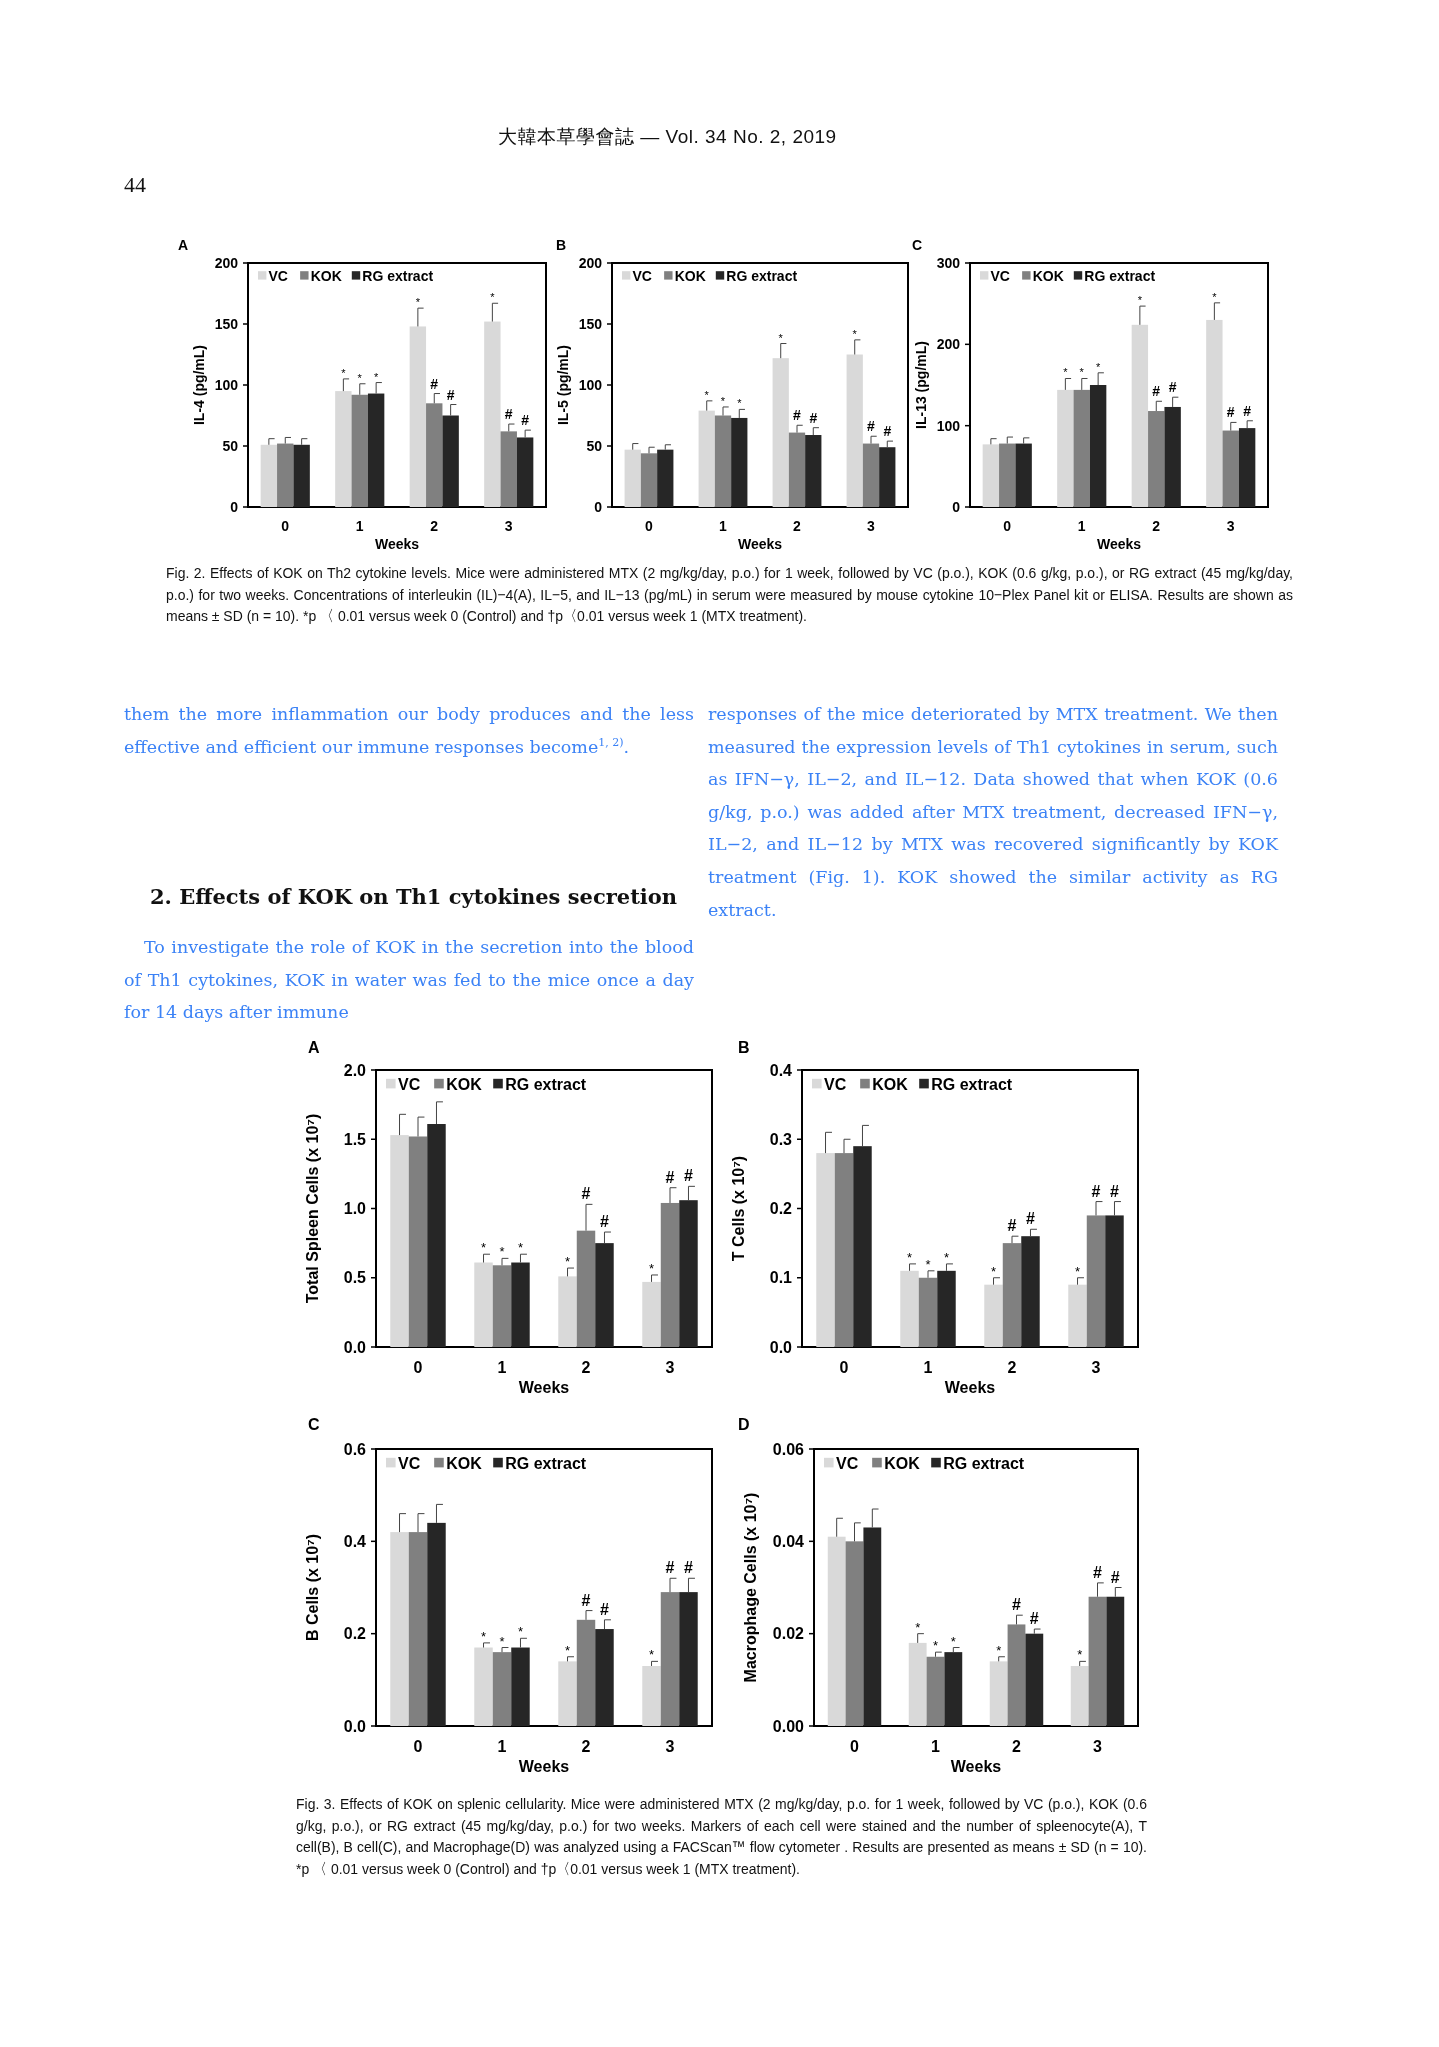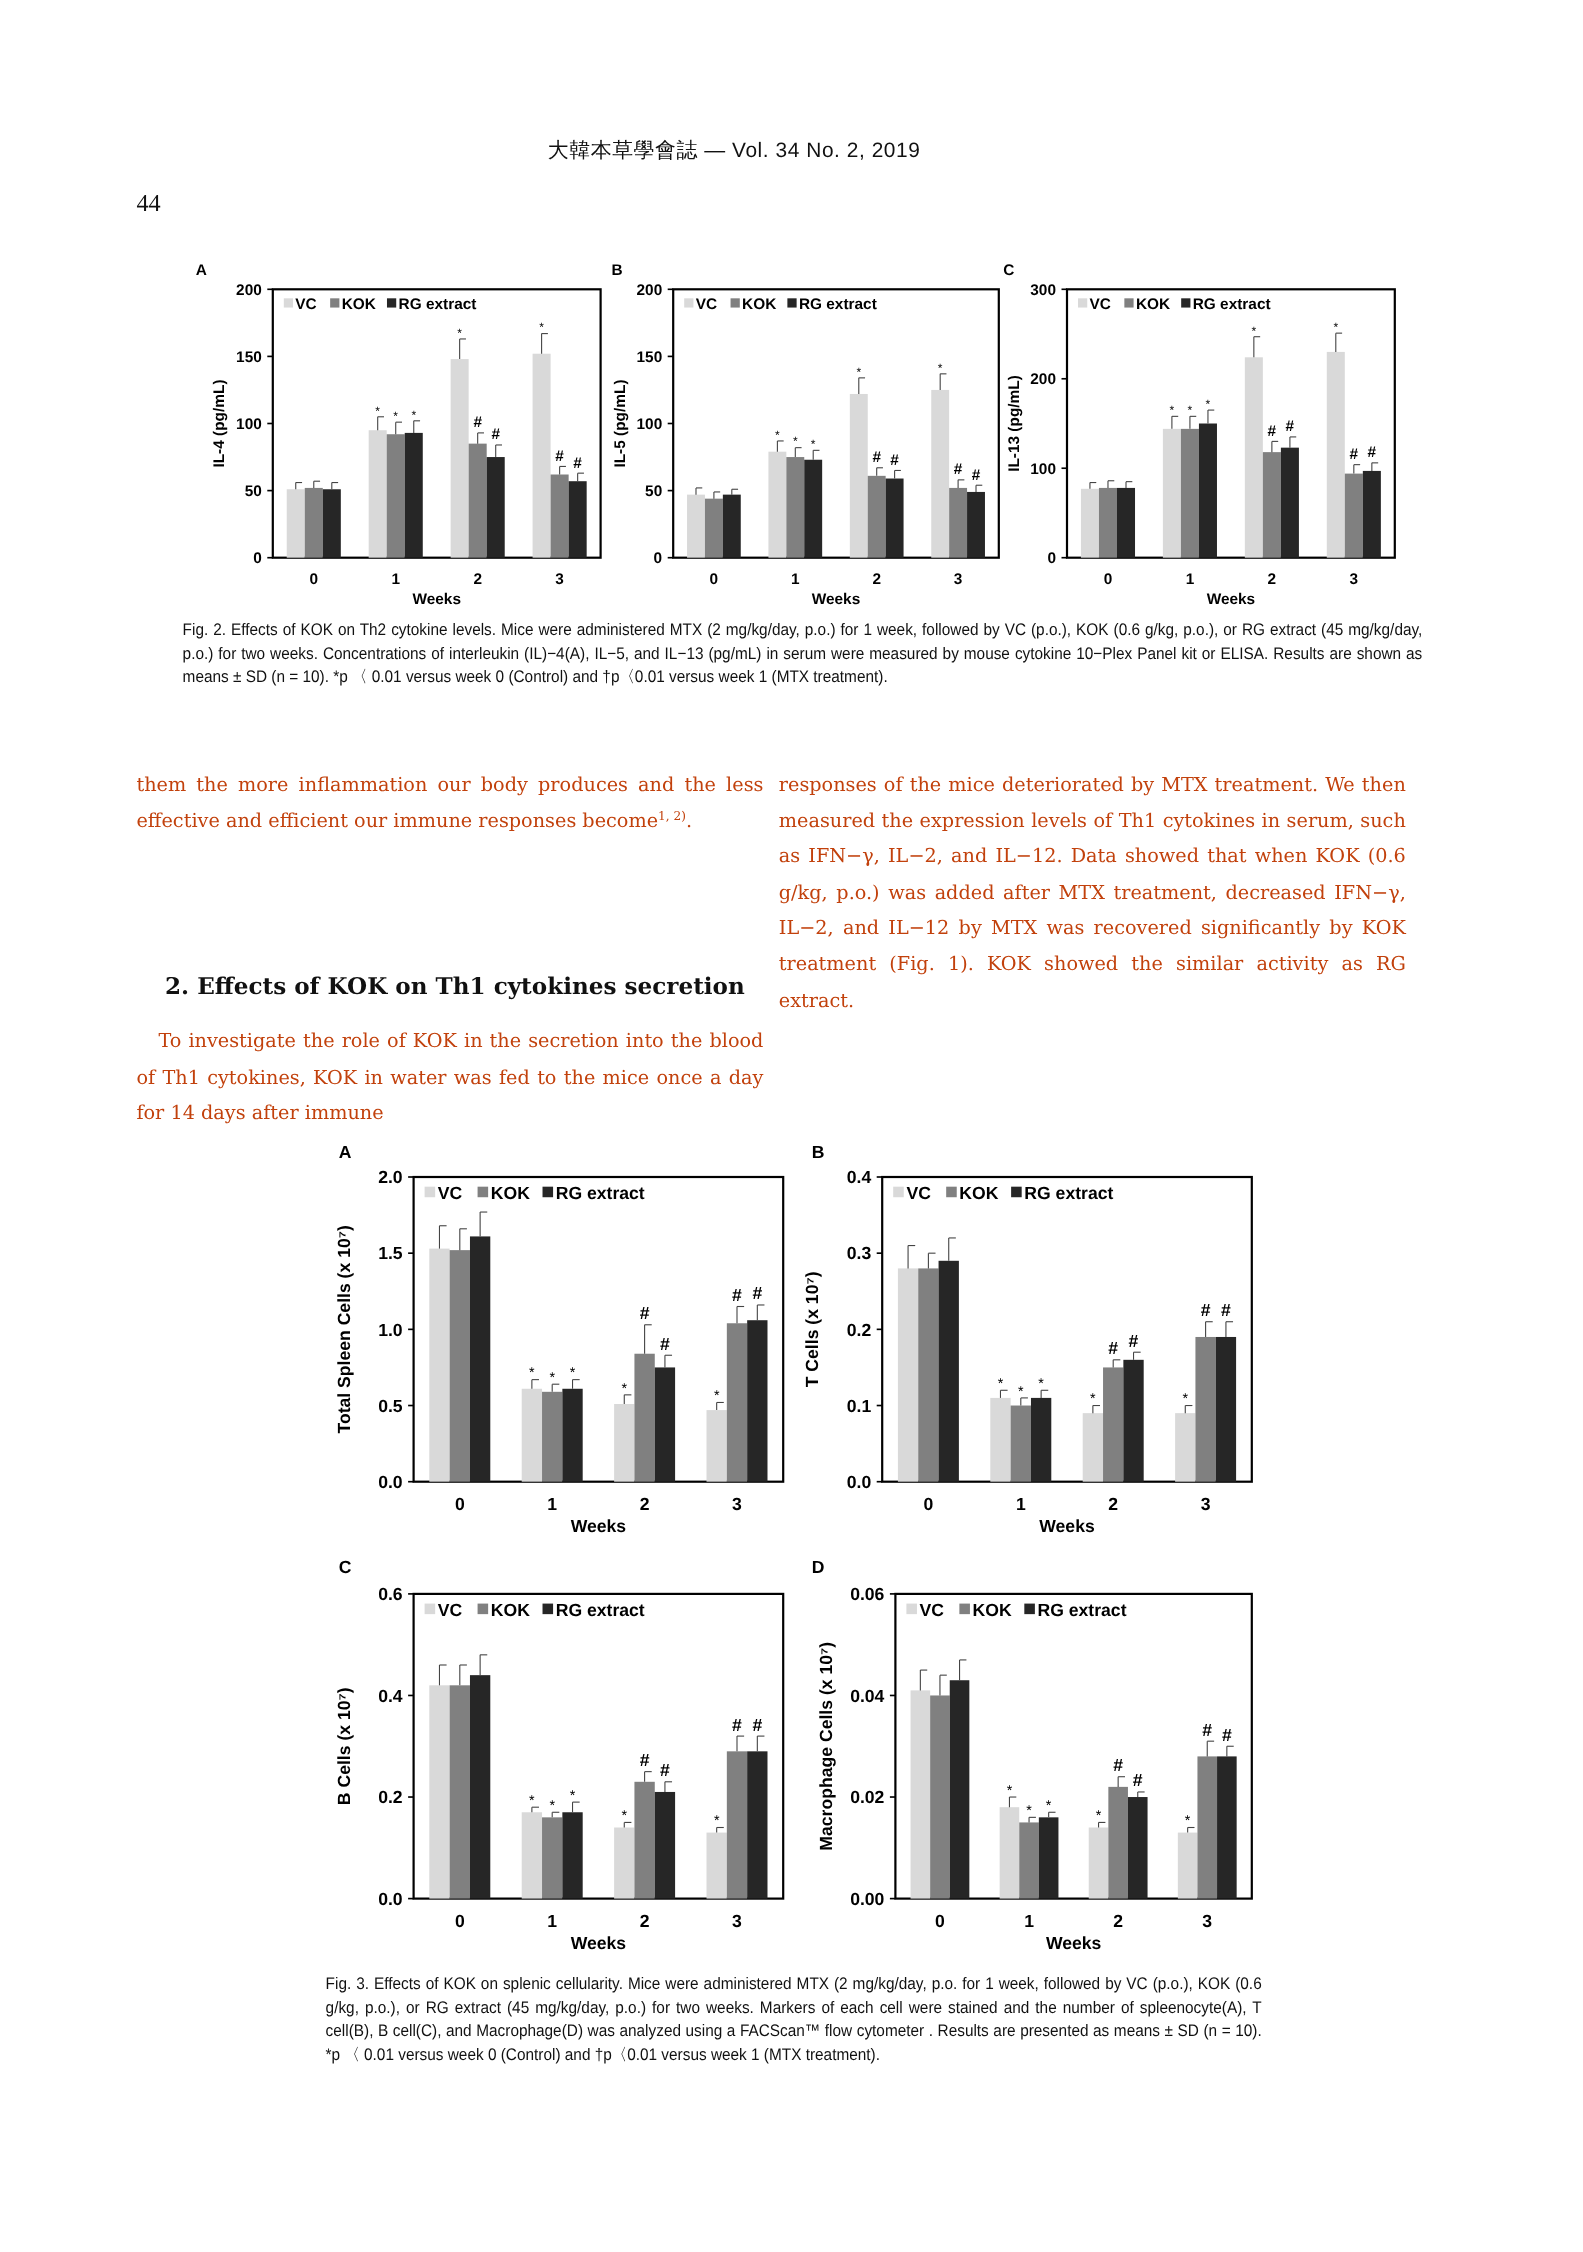--- a/index.html
+++ b/index.html
@@ -1,21 +1,21 @@
 <!DOCTYPE html>
 <html><head>
 <meta charset="utf-8">
 <style>
   html, body { margin:0; padding:0; background:#ffffff; }
   body { width:1439px; height:2047px; position:relative; overflow:hidden; font-family:"DejaVu Serif", serif; color:#111; }
   .abs { position:absolute; }
   .page-num { left:124px; top:124px; font-size:22px; font-family:"Liberation Serif", serif;margin-top:48px; }
   .running-head { left:498px; top:124px; font-size:19px; font-family:Liberation Sans, sans-serif; letter-spacing:0.5px; }
   .caption { font-family:"Liberation Sans", sans-serif; font-size:15.2px; line-height:21.5px; text-align:justify; color:#111; transform:scaleX(0.92); transform-origin:left top; }
-  .body-col { font-family:"DejaVu Serif", serif; font-size:17.5px; line-height:32.6px; text-align:justify; text-align-last:auto; color:#c2410c; }
+  .body-col { font-family:"DejaVu Serif", serif; font-size:17.5px; line-height:32.6px; text-align:justify; text-align-last:auto; color:#3b82f6; }
   .body-col p { margin:0; }
   .indent { text-indent:20px; }
   .section-head { font-family:"DejaVu Serif", serif; font-weight:bold; font-size:21px; }
   sup { font-size:11px; vertical-align: super; line-height:0; }
   svg text { font-family:"Liberation Sans", sans-serif; }
 </style>
 </head>
 <body>
 
 <div class="abs page-num">44</div>

